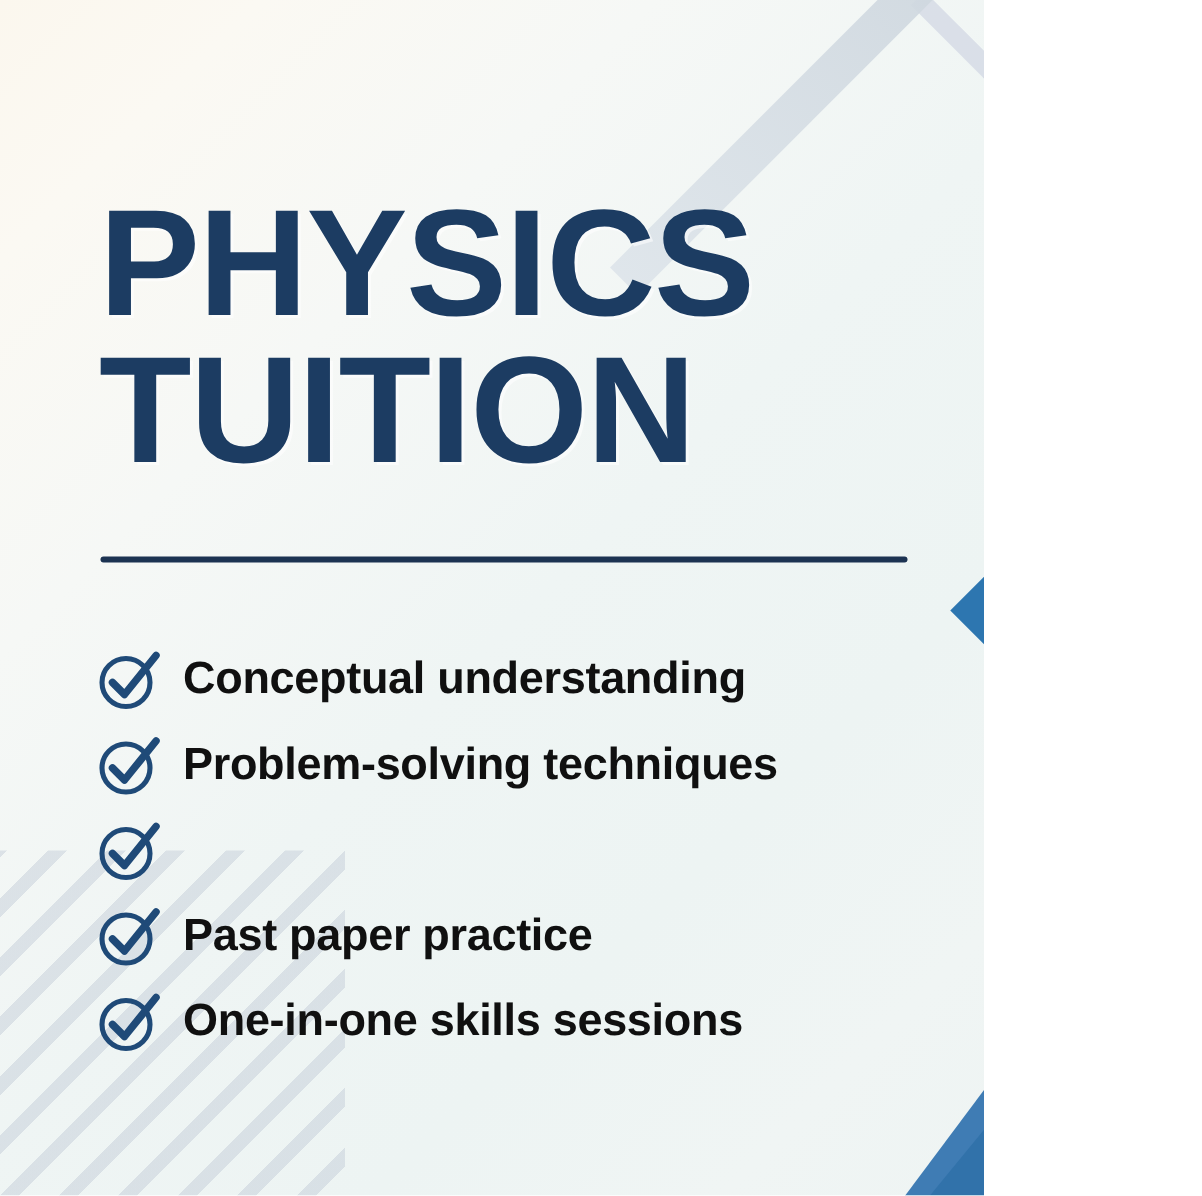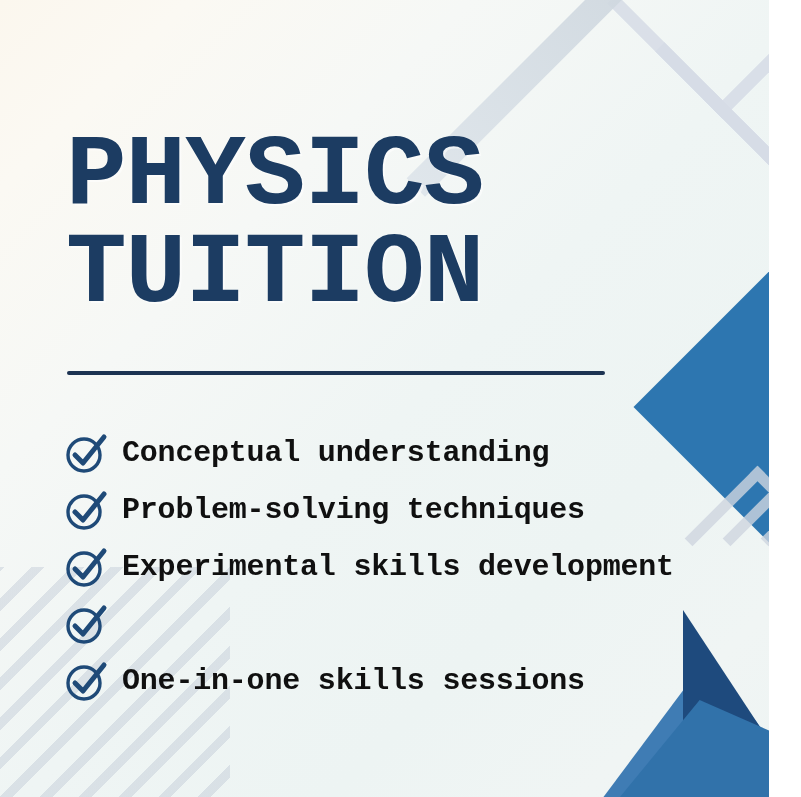--- a/index.html
+++ b/index.html
@@ -2,24 +2,24 @@
 <html><head>
 <meta charset="utf-8">
 <style>
   html, body {
     margin: 0;
     padding: 0;
     background: #ffffff;
   }
   #poster {
     position: relative;
-    width: 769px;
+    width: 656px;
     height: 797px;
     overflow: hidden;
-    font-family: Liberation Mono, monospace;
+    font-family: Liberation Sans, sans-serif;
     background:
       linear-gradient(135deg,
         #fbf7ee 0%,
         #fbf9f3 12%,
         #f6f8f6 30%,
         #eff5f4 52%,
         #edf4f3 72%,
         #f0f5f4 88%,
         #eef4f3 100%);
   }
@@ -217,29 +217,29 @@
           <path d="M13 26 L21 34 L42 8" fill="none" stroke="#1f4a78" stroke-width="5" stroke-linecap="round" stroke-linejoin="round"></path>
         </svg>
         <span class="feature-label">Problem-solving techniques</span>
       </div>
 
       <div class="feature-item">
         <svg class="check-icon" viewBox="0 0 48 48">
           <circle cx="22" cy="26" r="16" fill="none" stroke="#1f4a78" stroke-width="3.4"></circle>
           <path d="M13 26 L21 34 L42 8" fill="none" stroke="#1f4a78" stroke-width="5" stroke-linecap="round" stroke-linejoin="round"></path>
         </svg>
-        <span class="feature-label">Experimental skills development</span>
-      </div>
-
-
-      <div class="feature-item">
-        <svg class="check-icon" viewBox="0 0 48 48">
-          <circle cx="22" cy="26" r="16" fill="none" stroke="#1f4a78" stroke-width="3.4"></circle>
-          <path d="M13 26 L21 34 L42 8" fill="none" stroke="#1f4a78" stroke-width="5" stroke-linecap="round" stroke-linejoin="round"></path>
-        </svg>
+      </div>
+
+
+      <div class="feature-item">
+        <svg class="check-icon" viewBox="0 0 48 48">
+          <circle cx="22" cy="26" r="16" fill="none" stroke="#1f4a78" stroke-width="3.4"></circle>
+          <path d="M13 26 L21 34 L42 8" fill="none" stroke="#1f4a78" stroke-width="5" stroke-linecap="round" stroke-linejoin="round"></path>
+        </svg>
+        <span class="feature-label">Past paper practice</span>
       </div>
 
       <div class="feature-item">
         <svg class="check-icon" viewBox="0 0 48 48">
           <circle cx="22" cy="26" r="16" fill="none" stroke="#1f4a78" stroke-width="3.4"></circle>
           <path d="M13 26 L21 34 L42 8" fill="none" stroke="#1f4a78" stroke-width="5" stroke-linecap="round" stroke-linejoin="round"></path>
         </svg>
         <span class="feature-label">One-in-one skills sessions</span>
       </div>
 

